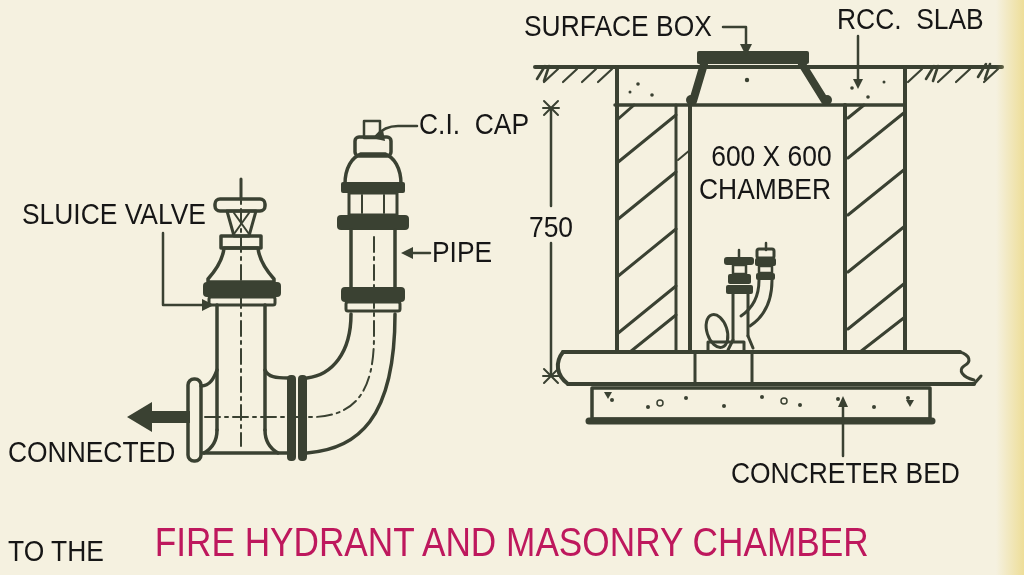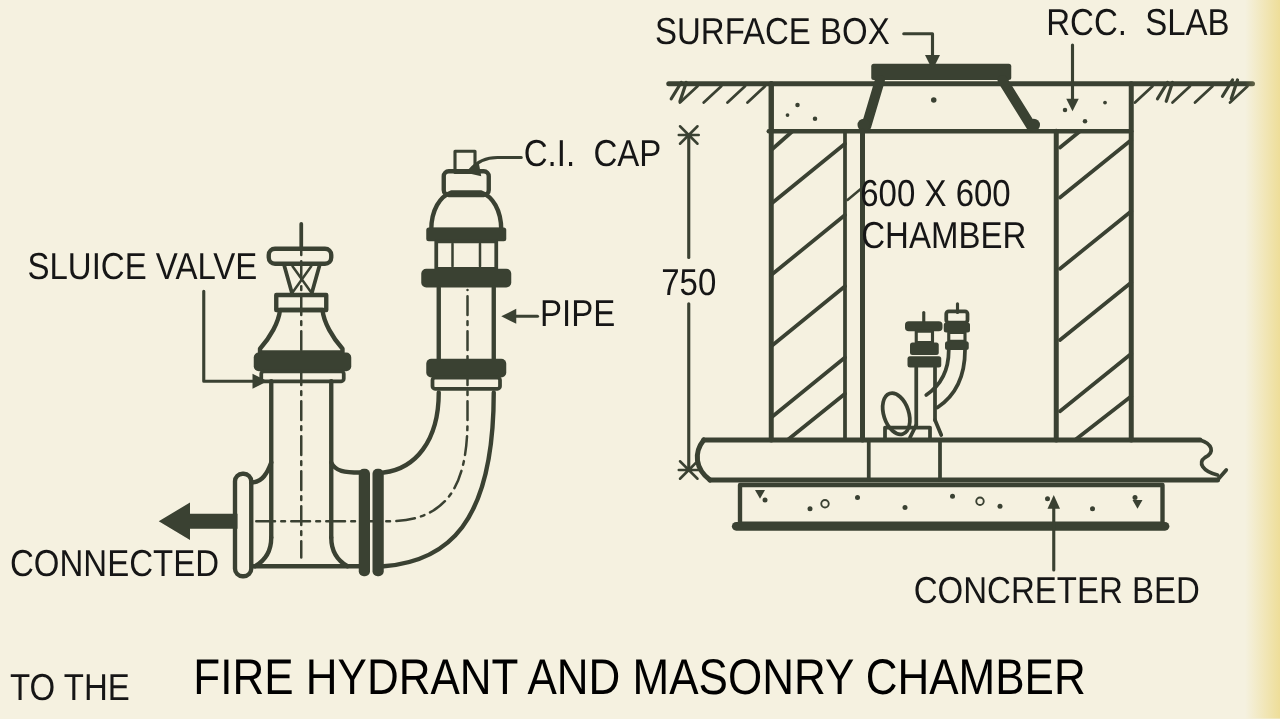--- a/index.html
+++ b/index.html
@@ -4,23 +4,23 @@
 <style>
   html,body{margin:0;padding:0;}
   body{width:1024px;height:575px;overflow:hidden;background:#f5f1e0;position:relative;
        font-family:"Liberation Sans",sans-serif;}
   #stage{position:absolute;left:0;top:0;width:1024px;height:575px;}
   svg{position:absolute;left:0;top:0;}
   .right-tint{position:absolute;right:0;top:0;width:28px;height:575px;
       background:linear-gradient(90deg, rgba(240,226,160,0), rgba(236,217,135,0.8));pointer-events:none;}
   .label{position:absolute;font-size:30px;color:#161616;white-space:pre;
          transform:scaleX(0.88);transform-origin:0 0;line-height:33px;}
-  .label-center{position:absolute;text-align:left;font-size:30px;color:#161616;line-height:33px;}
+  .label-center{position:absolute;text-align:right;font-size:30px;color:#161616;line-height:33px;}
   .label-center > span{display:inline-block;transform:scaleX(0.88);transform-origin:50% 0;white-space:pre;}
-  .title{position:absolute;left:0;top:520px;width:1024px;text-align:center;font-size:40px;color:#000000;}
+  .title{position:absolute;left:0;top:520px;width:1024px;text-align:center;font-size:40px;color:#be185d;}
   .title > span{display:inline-block;transform:scaleX(0.88);transform-origin:50% 0;white-space:pre;}
 </style>
 </head>
 <body>
 
 <div id="stage">
 
 <svg width="1024" height="575" viewBox="0 0 1024 575">
   <g stroke="#3a4132" fill="none" stroke-linecap="round" stroke-linejoin="round">
 

